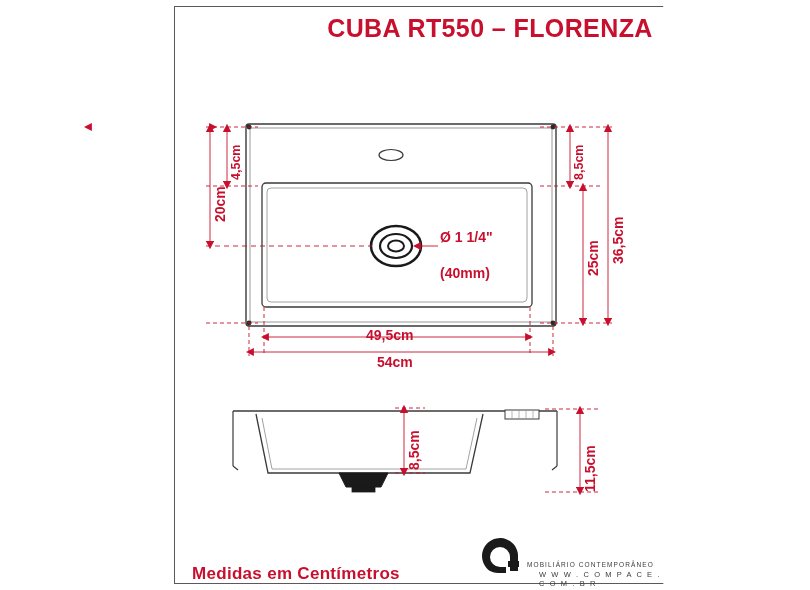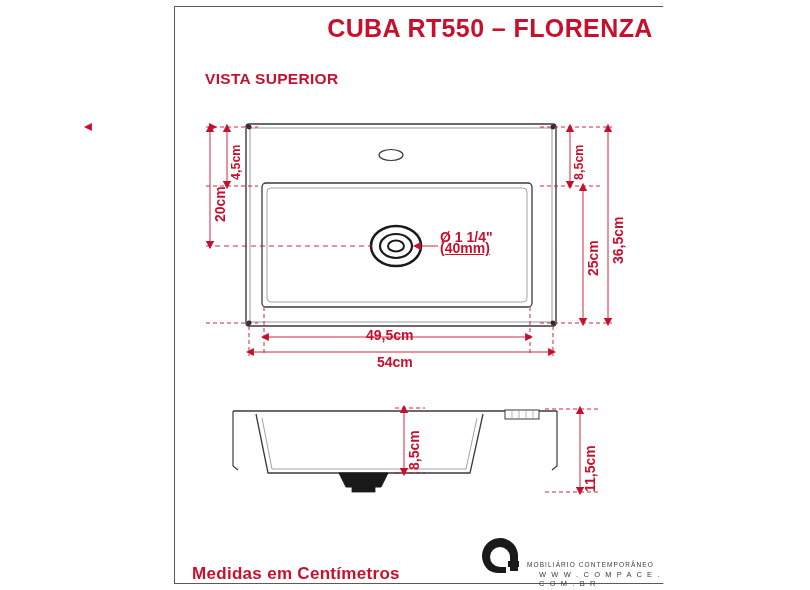--- a/index.html
+++ b/index.html
@@ -102,21 +102,20 @@
 </style>
 </head>
 <body>
 
 <div id="page">
 
   <div class="frame"></div>
 
   <div class="title">CUBA RT550 – FLORENZA</div>
 
-  <div class="section-label" id="label-superior">VISTA SUPERIOR</div>
   <div class="section-label" id="label-medidas">Medidas em Centímetros</div>
 
   <svg class="layer" viewBox="0 0 810 590">
 
     <defs>
       <marker id="arrL" markerWidth="9" markerHeight="9" refX="8" refY="4.5" orient="auto">
         <path d="M9,0 L9,9 L0,4.5 z" fill="#c8102e"></path>
       </marker>
       <marker id="arrR" markerWidth="9" markerHeight="9" refX="1" refY="4.5" orient="auto">
         <path d="M0,0 L0,9 L9,4.5 z" fill="#c8102e"></path>
@@ -216,21 +215,21 @@
   </svg>
 
   <div class="dim-text vert" style="left:212px; top:222px;">20cm</div>
   <div class="dim-text vert" style="left:229px; top:180px; font-size:12.5px;">4,5cm</div>
   <div class="dim-text vert" style="left:572px; top:180px; font-size:12.5px;">8,5cm</div>
   <div class="dim-text vert" style="left:585px; top:276px;">25cm</div>
   <div class="dim-text vert" style="left:610px; top:264px;">36,5cm</div>
   <div class="dim-text" style="left:366px; top:327px;text-align:center;">49,5cm</div>
   <div class="dim-text" style="left:377px; top:354px;">54cm</div>
   <div class="dim-text" style="left:440px; top:229px;">Ø 1 1/4"</div>
-  <div class="dim-text" style="left:440px; top:240px;text-decoration:underline;">(40mm)</div>
+  <div class="dim-text" style="left:440px; top:265px;">(40mm)</div>
 
   <div class="dim-text vert" style="left:406px; top:470px;">8,5cm</div>
   <div class="dim-text vert" style="left:582px; top:492px;">11,5cm</div>
 
   <svg class="logo" viewBox="0 0 160 48">
     <path d="M10 40 A18 18 0 1 1 38 26 L38 40 L30 40 L30 26 A10 10 0 1 0 20 36 L26 36 L26 42 L18 42 A18 18 0 0 1 10 40 Z" fill="#1a1a1a"></path>
     <rect x="28" y="30" width="11" height="6" fill="#1a1a1a"></rect>
   </svg>
   <div class="logo-sub">MOBILIÁRIO CONTEMPORÂNEO</div>
   <div class="logo-url">W W W . C O M P A C E . C O M . B R</div>

